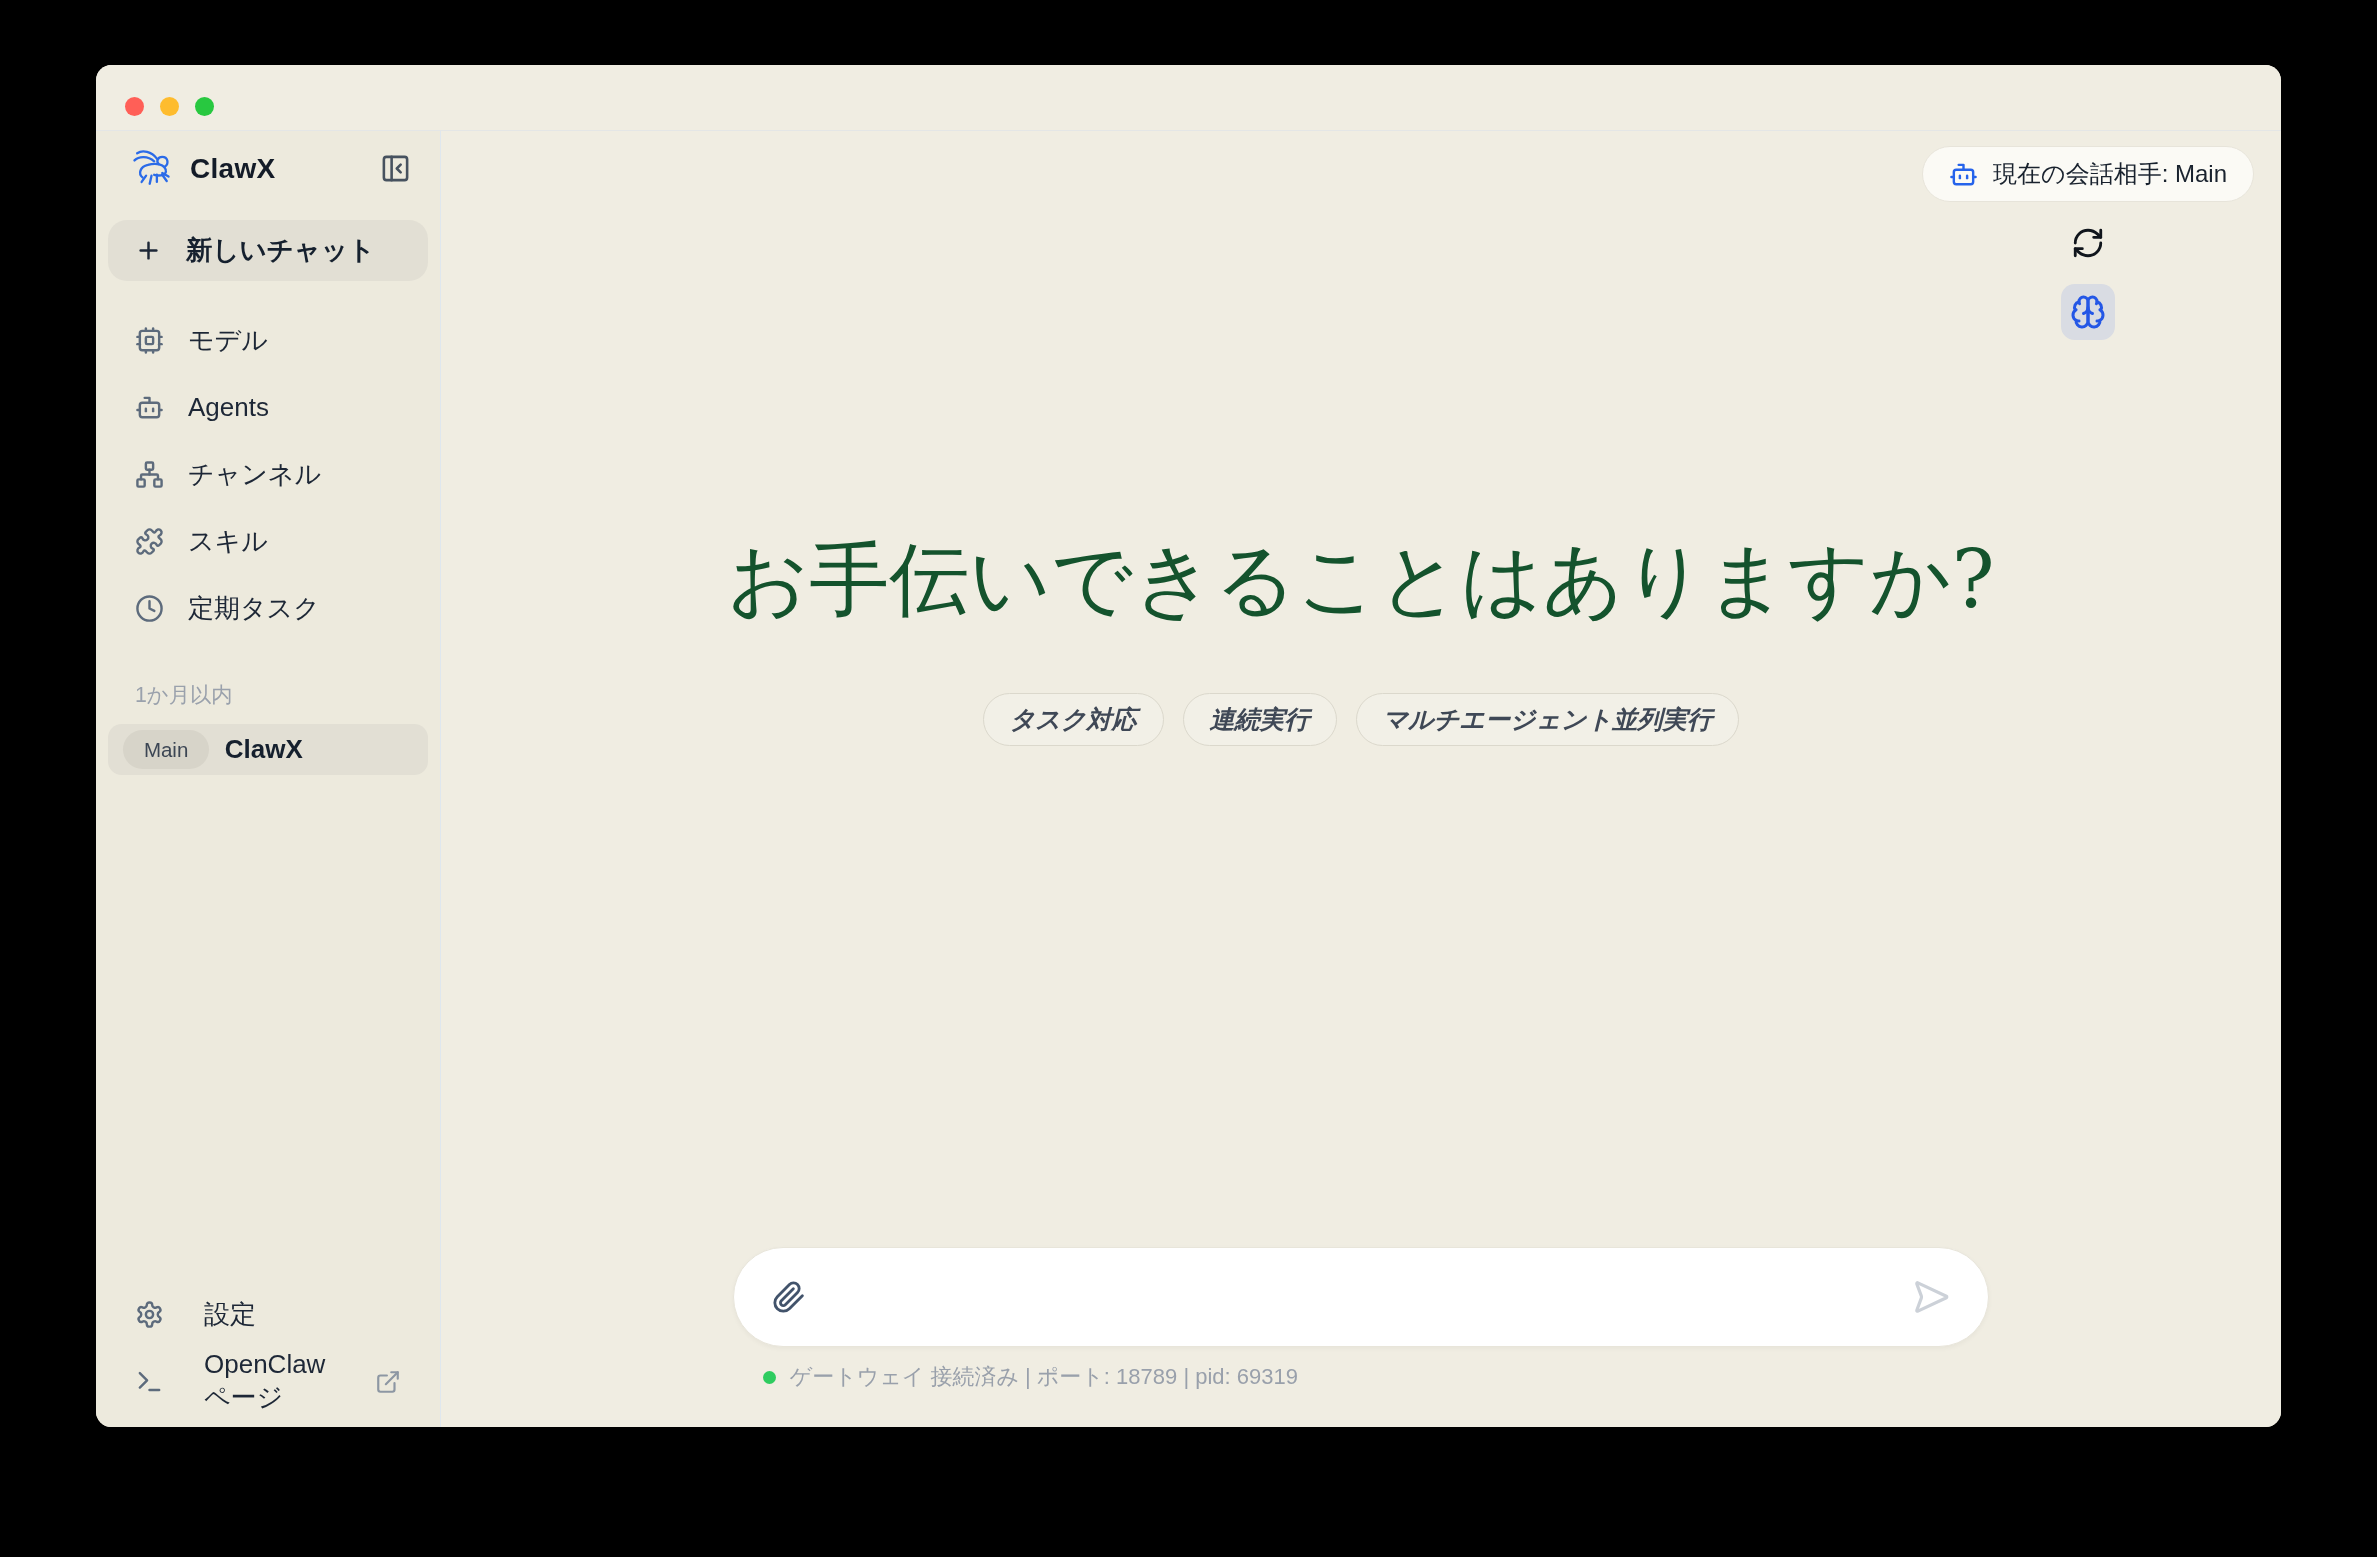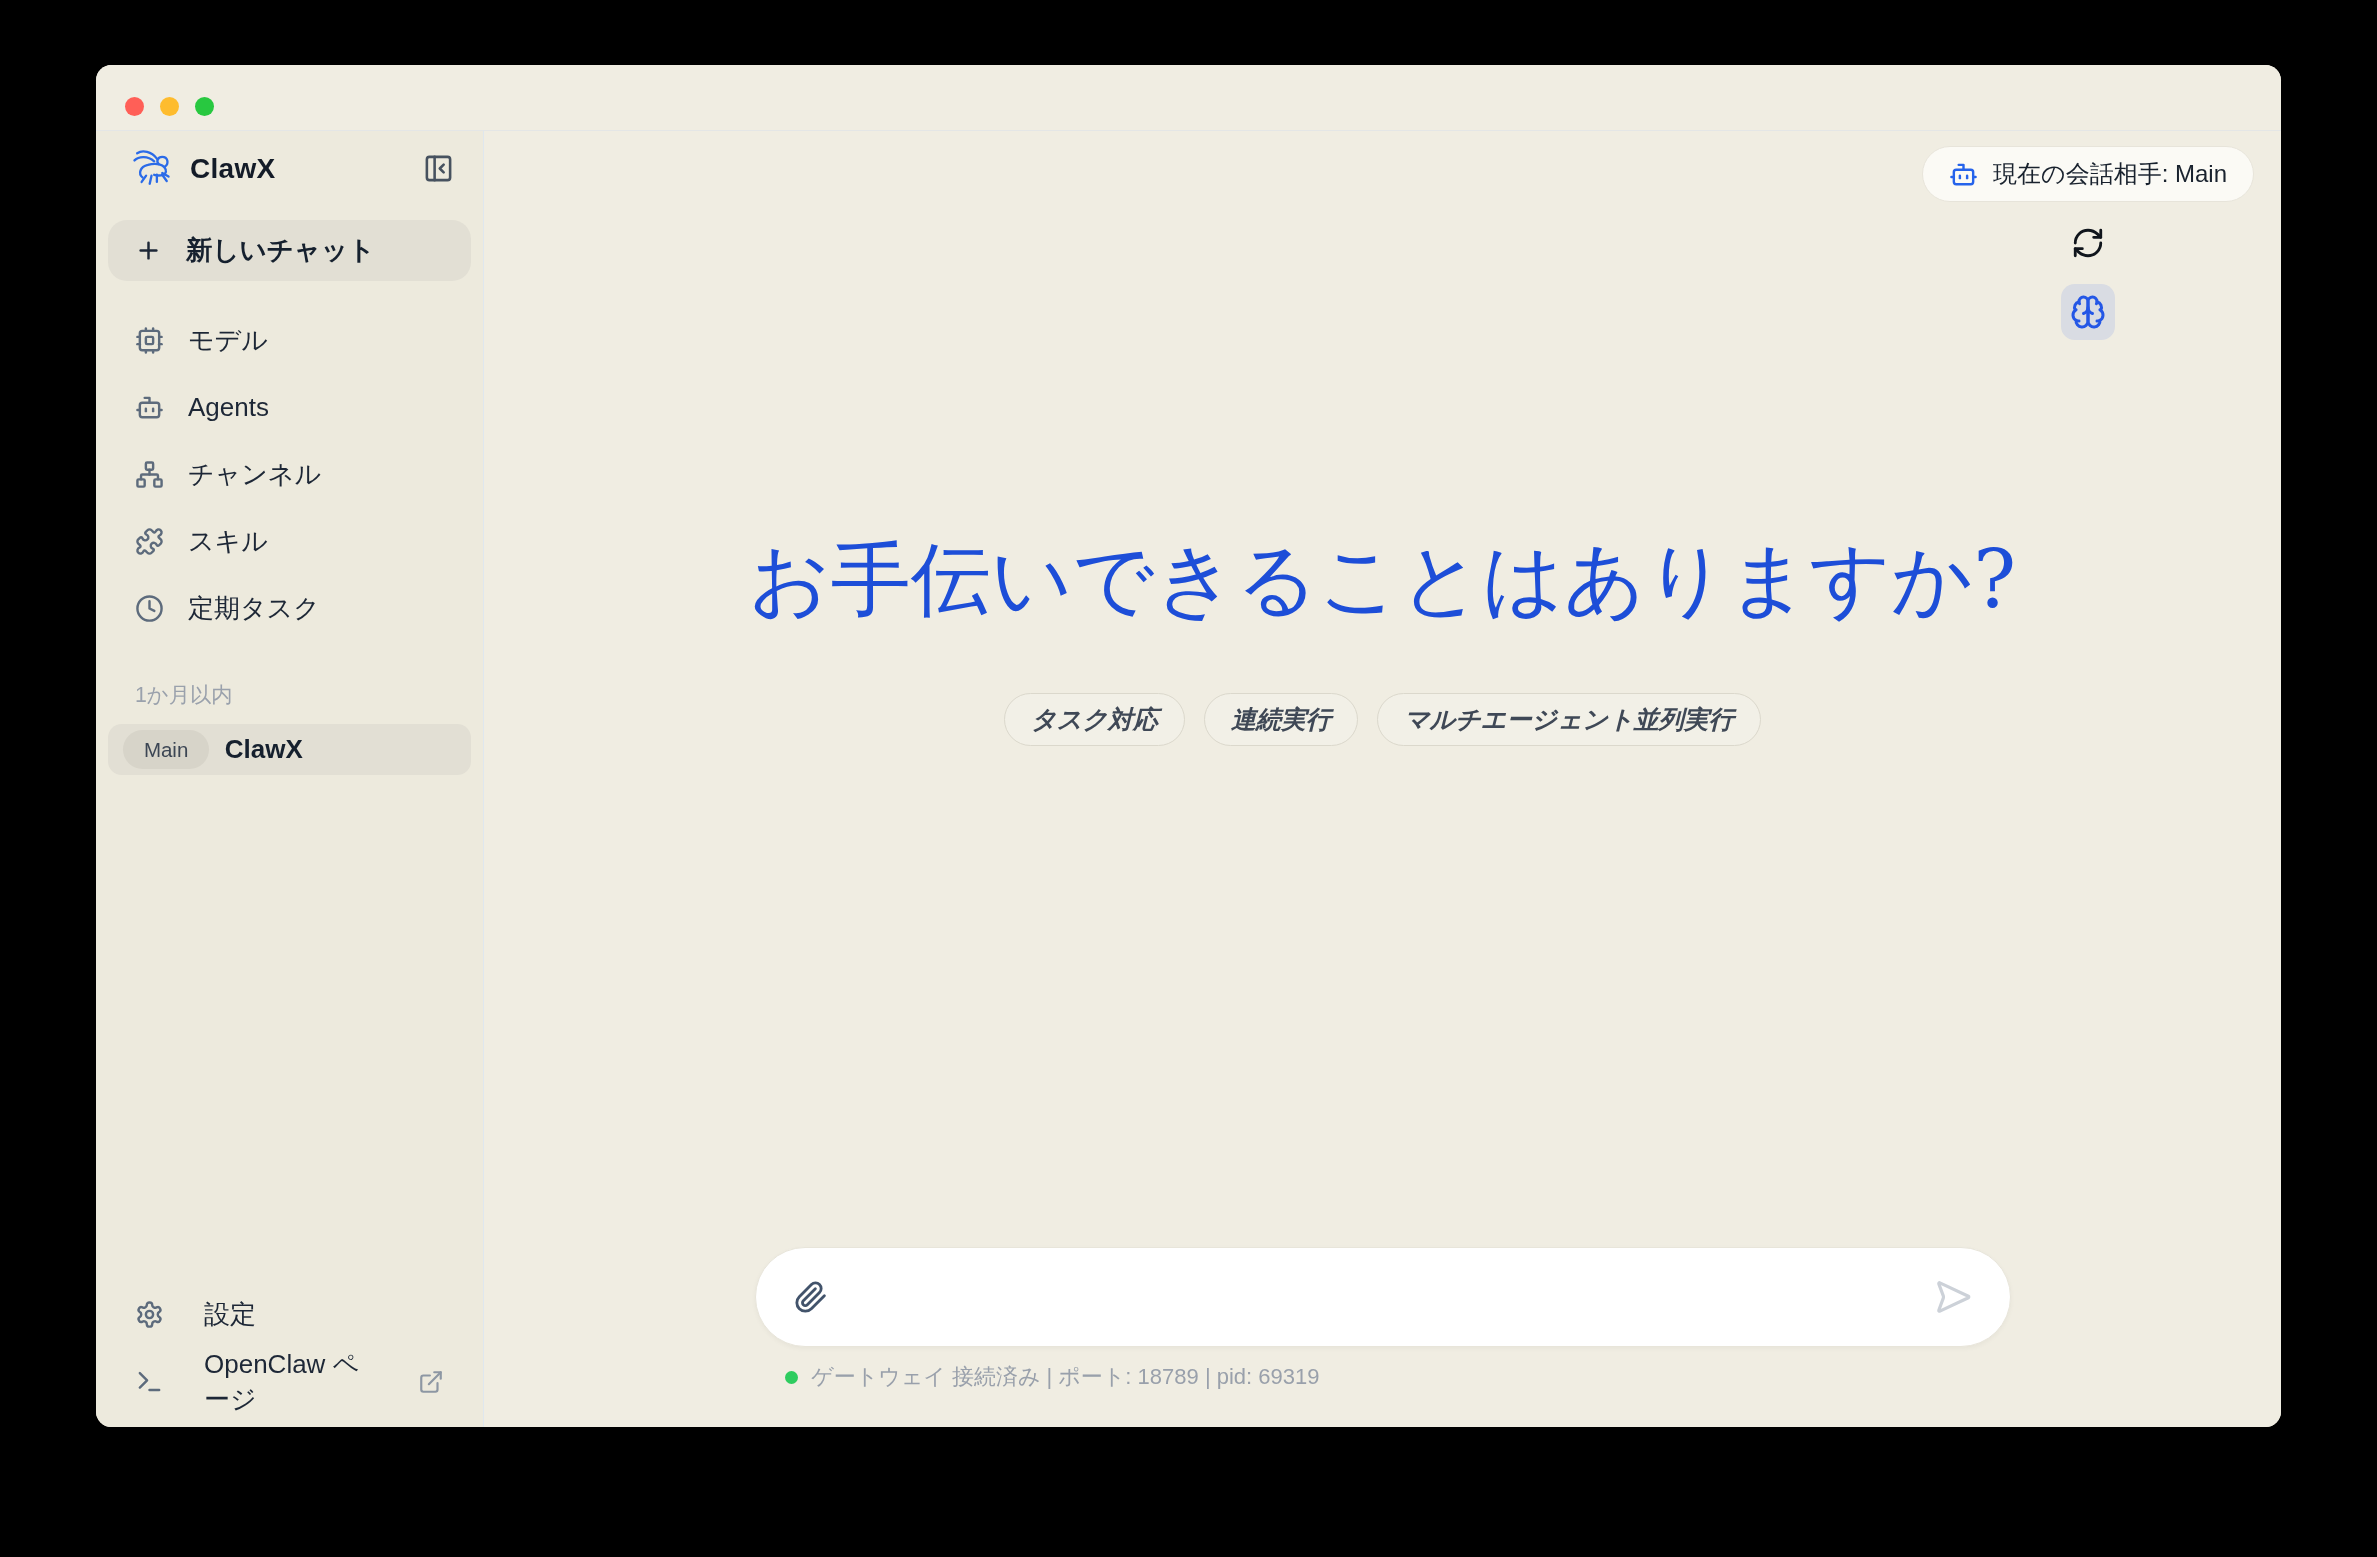--- a/index.html
+++ b/index.html
@@ -27,21 +27,21 @@
   .lights { display:flex; gap:16px; }
   .light { width:19px; height:19px; border-radius:50%; }
   .light.red    { background:#ff5f57; }
   .light.yellow { background:#febc2e; }
   .light.green  { background:#28c840; }
 
   
   .body-row { flex:1; display:flex; min-height:0; }
 
   .sidebar {
-    width:388px; flex:none; background:#edeadd;
+    width:345px; flex:none; background:#edeadd;
     border-right:0.9px solid #dfe7ee;
     display:flex; flex-direction:column;
   }
   .sidebar-header {
     height:75px; flex:none; display:flex; align-items:center;
     padding:0 26px 0 34px; gap:17px;
   }
   .logo-icon { width:43px; height:43px; flex:none; }
   .app-name { font-size:28px; font-weight:700; color:#141c28; letter-spacing:0.3px; }
   .collapse-btn {
@@ -100,21 +100,21 @@
   .refresh-btn { color:#10151c; display:flex; cursor:pointer; }
   .brain-btn {
     width:54px; height:56px; border-radius:13.7px; background:#d9dce3;
     display:flex; align-items:center; justify-content:center;
     color:#2457e6; cursor:pointer;
   }
 
   .hero { position:absolute; left:0; right:0; top:401px; text-align:center; }
   .hero-title {
     font-family:"DejaVu Serif","Liberation Serif",serif;
-    font-size:80px; font-weight:500; color:#1d4ed8; line-height:1.2;
+    font-size:80px; font-weight:500; color:#14532d; line-height:1.2;
   }
   .suggestions { margin-top:65px; display:flex; justify-content:center; gap:19px;font-style:italic; }
   .suggestion-pill {
     height:53px; border:1.7px solid #dbd8cc; border-radius:26.5px;
     display:flex; align-items:center; padding:0 26px;
     font-size:25px; font-weight:600; color:#3f4856;
     background:rgba(255,255,255,0.18); cursor:pointer;
   }
 
   .composer {

